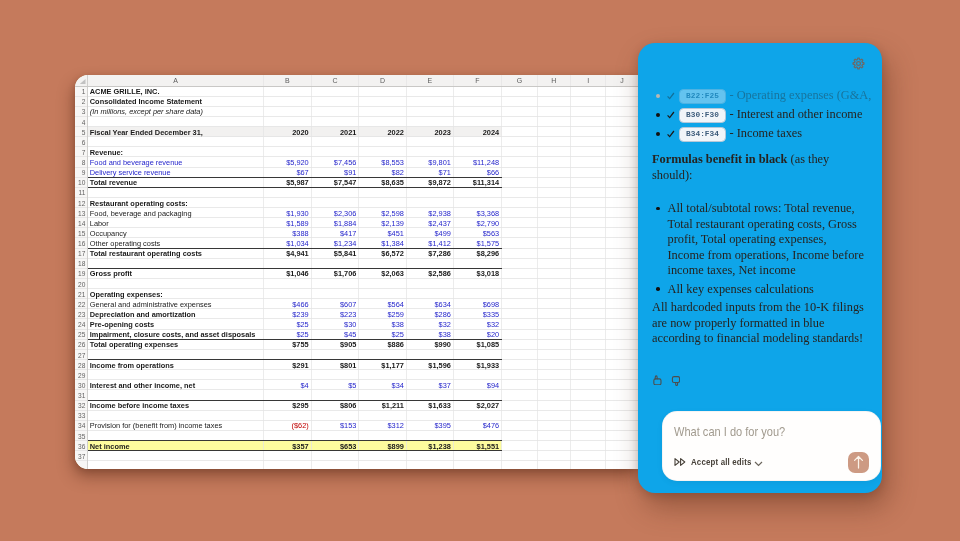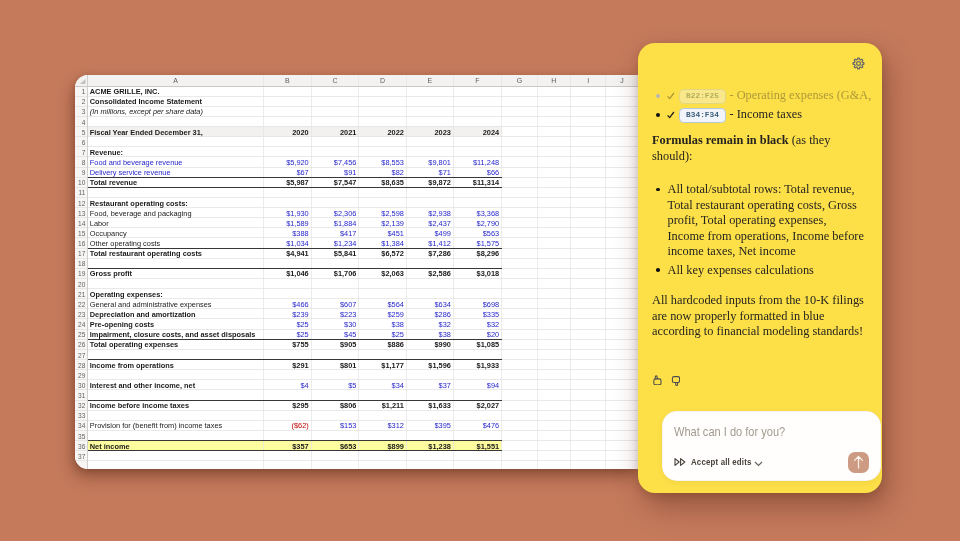--- a/index.html
+++ b/index.html
@@ -1,40 +1,40 @@
 <!DOCTYPE html>
 <html><head><meta charset="utf-8"><style>
 * { margin:0; padding:0; box-sizing:border-box; }
 html,body { width:960px; height:541px; overflow:hidden; }
 body { background:#c57a5c; position:relative; font-family:"Liberation Sans", sans-serif; }
 #sheet { position:absolute; left:75.0px; top:75.0px; width:563.3px; height:394.0px;
   border-radius:13px 0 0 13px; overflow:hidden; background:#a16207;
   box-shadow: -2px 8px 16px rgba(86,40,22,.46), 0 2px 6px rgba(86,40,22,.26); }
 #panel { position:absolute; left:638px; top:43px; width:244px; height:450px;
-  background:#fde047; border-radius:17px;
+  background:#0ea5e9; border-radius:17px;
   box-shadow: 6px 14px 28px rgba(88,42,24,.42), 0 3px 8px rgba(88,42,24,.22); }
 .gear { position:absolute; top:13.3px; right:16.2px; }
 .content { position:absolute; left:14px; top:43.3px; width:218px; color:#262320;
   font-family:"Liberation Serif", serif; font-size:12.35px; line-height:15.5px; }
 ul.checks { list-style:none; }
 ul.checks li { position:relative; padding-left:15px; line-height:19px; }
 ul.checks li::before { content:""; position:absolute; left:3.8px; top:7.6px; width:4px; height:4px; border-radius:50%; background:#111; }
 ul.checks li.fade1::before { background:#bab7b1; }
 .chip { display:inline-block; font-family:"Liberation Mono", monospace; font-size:7.8px; font-weight:bold;
   color:#3e5d7c; background:#f1f5f9; border:1px solid #b7c8d8; border-radius:4.5px;
   padding:1.5px 6.5px; margin:0; vertical-align:1.5px; line-height:9.5px; }
 .ck { margin-right:1px; position:relative; top:0.5px; }
 .fadespan { opacity:0.38; white-space:nowrap; }
 ul.checks li { white-space:nowrap; }
 ul.checks li br+span, ul.checks li > span:last-child { white-space:normal; }
 p.hdr { margin-top:9px; }
 ul.plain { list-style:none; margin-top:18px; }
 ul.plain li { position:relative; padding-left:15.5px; margin-bottom:3px; }
 ul.plain li::before { content:""; position:absolute; left:4px; top:5.6px; width:3.6px; height:3.6px; border-radius:50%; background:#111; }
-p.last { margin-top:15px; }
+p.last { margin-top:3px; }
 .thumbs { position:absolute; left:14.5px; top:331.5px; display:flex; gap:9px; }
 .inputcard { position:absolute; left:24px; top:368px; width:219px; height:70px; background:#fffefd;
   border-radius:15px; border:1px solid rgba(0,0,0,.04); box-shadow:0 2px 6px rgba(0,0,0,.05); }
 .ph { position:absolute; left:11px; top:12.2px; font-size:13px; color:#a19a8e;
   display:inline-block; transform:scaleX(0.85); transform-origin:left; }
 .acceptrow { position:absolute; left:11px; bottom:13px; display:flex; align-items:flex-end; }
 .acceptrow .txt { font-size:9.5px; font-weight:bold; color:#474139; letter-spacing:.2px;
   display:inline-block; transform:scaleX(0.83); transform-origin:left; margin-left:4px; width:60px; white-space:nowrap; overflow:visible; }
 .send { position:absolute; right:11px; bottom:7px; width:21.5px; height:21.5px; border-radius:7px;
   background:#cd9a83; display:flex; align-items:center; justify-content:center; }
@@ -287,23 +287,26 @@
       <path d="M 12.95 7.50 L 12.95 7.64 L 12.94 7.79 L 12.93 7.93 L 12.92 8.07 L 12.90 8.21 L 12.70 8.32 L 12.34 8.40 L 11.93 8.44 L 11.57 8.48 L 11.37 8.54 L 11.34 8.64 L 11.30 8.74 L 11.27 8.84 L 11.23 8.93 L 11.20 9.03 L 11.15 9.13 L 11.11 9.22 L 11.06 9.32 L 11.02 9.41 L 10.97 9.50 L 11.07 9.69 L 11.30 9.96 L 11.56 10.29 L 11.76 10.60 L 11.82 10.81 L 11.74 10.93 L 11.64 11.04 L 11.55 11.15 L 11.45 11.25 L 11.35 11.35 L 11.25 11.45 L 11.15 11.55 L 11.04 11.64 L 10.93 11.74 L 10.81 11.82 L 10.60 11.76 L 10.29 11.56 L 9.96 11.30 L 9.69 11.07 L 9.50 10.97 L 9.41 11.02 L 9.32 11.06 L 9.22 11.11 L 9.13 11.15 L 9.03 11.20 L 8.93 11.23 L 8.84 11.27 L 8.74 11.30 L 8.64 11.34 L 8.54 11.37 L 8.48 11.57 L 8.44 11.93 L 8.40 12.34 L 8.32 12.70 L 8.21 12.90 L 8.07 12.92 L 7.93 12.93 L 7.79 12.94 L 7.64 12.95 L 7.50 12.95 L 7.36 12.95 L 7.21 12.94 L 7.07 12.93 L 6.93 12.92 L 6.79 12.90 L 6.68 12.70 L 6.60 12.34 L 6.56 11.93 L 6.52 11.57 L 6.46 11.37 L 6.36 11.34 L 6.26 11.30 L 6.16 11.27 L 6.07 11.23 L 5.97 11.20 L 5.87 11.15 L 5.78 11.11 L 5.68 11.06 L 5.59 11.02 L 5.50 10.97 L 5.31 11.07 L 5.04 11.30 L 4.71 11.56 L 4.40 11.76 L 4.19 11.82 L 4.07 11.74 L 3.96 11.64 L 3.85 11.55 L 3.75 11.45 L 3.65 11.35 L 3.55 11.25 L 3.45 11.15 L 3.36 11.04 L 3.26 10.93 L 3.18 10.81 L 3.24 10.60 L 3.44 10.29 L 3.70 9.96 L 3.93 9.69 L 4.03 9.50 L 3.98 9.41 L 3.94 9.32 L 3.89 9.22 L 3.85 9.13 L 3.80 9.03 L 3.77 8.93 L 3.73 8.84 L 3.70 8.74 L 3.66 8.64 L 3.63 8.54 L 3.43 8.48 L 3.07 8.44 L 2.66 8.40 L 2.30 8.32 L 2.10 8.21 L 2.08 8.07 L 2.07 7.93 L 2.06 7.79 L 2.05 7.64 L 2.05 7.50 L 2.05 7.36 L 2.06 7.21 L 2.07 7.07 L 2.08 6.93 L 2.10 6.79 L 2.30 6.68 L 2.66 6.60 L 3.07 6.56 L 3.43 6.52 L 3.63 6.46 L 3.66 6.36 L 3.70 6.26 L 3.73 6.16 L 3.77 6.07 L 3.80 5.97 L 3.85 5.87 L 3.89 5.78 L 3.94 5.68 L 3.98 5.59 L 4.03 5.50 L 3.93 5.31 L 3.70 5.04 L 3.44 4.71 L 3.24 4.40 L 3.18 4.19 L 3.26 4.07 L 3.36 3.96 L 3.45 3.85 L 3.55 3.75 L 3.65 3.65 L 3.75 3.55 L 3.85 3.45 L 3.96 3.36 L 4.07 3.26 L 4.19 3.18 L 4.40 3.24 L 4.71 3.44 L 5.04 3.70 L 5.31 3.93 L 5.50 4.03 L 5.59 3.98 L 5.68 3.94 L 5.78 3.89 L 5.87 3.85 L 5.97 3.80 L 6.07 3.77 L 6.16 3.73 L 6.26 3.70 L 6.36 3.66 L 6.46 3.63 L 6.52 3.43 L 6.56 3.07 L 6.60 2.66 L 6.68 2.30 L 6.79 2.10 L 6.93 2.08 L 7.07 2.07 L 7.21 2.06 L 7.36 2.05 L 7.50 2.05 L 7.64 2.05 L 7.79 2.06 L 7.93 2.07 L 8.07 2.08 L 8.21 2.10 L 8.32 2.30 L 8.40 2.66 L 8.44 3.07 L 8.48 3.43 L 8.54 3.63 L 8.64 3.66 L 8.74 3.70 L 8.84 3.73 L 8.93 3.77 L 9.03 3.80 L 9.13 3.85 L 9.22 3.89 L 9.32 3.94 L 9.41 3.98 L 9.50 4.03 L 9.69 3.93 L 9.96 3.70 L 10.29 3.44 L 10.60 3.24 L 10.81 3.18 L 10.93 3.26 L 11.04 3.36 L 11.15 3.45 L 11.25 3.55 L 11.35 3.65 L 11.45 3.75 L 11.55 3.85 L 11.64 3.96 L 11.74 4.07 L 11.82 4.19 L 11.76 4.40 L 11.56 4.71 L 11.30 5.04 L 11.07 5.31 L 10.97 5.50 L 11.02 5.59 L 11.06 5.68 L 11.11 5.78 L 11.15 5.87 L 11.20 5.97 L 11.23 6.07 L 11.27 6.16 L 11.30 6.26 L 11.34 6.36 L 11.37 6.46 L 11.57 6.52 L 11.93 6.56 L 12.34 6.60 L 12.70 6.68 L 12.90 6.79 L 12.92 6.93 L 12.93 7.07 L 12.94 7.21 L 12.95 7.36 L 12.95 7.50 Z"></path>
       <circle cx="7.5" cy="7.5" r="1.9"></circle>
     </svg>
   <div class="content">
     <ul class="checks">
       <li class="fade1"><span class="fadespan"><svg class="ck" width="7.5" height="8" viewBox="0 0 9 9">
               <path d="M0.7 5.0 L3.2 7.6 L8.3 0.9" fill="none" stroke="#1a1a1a" stroke-width="1.5"></path>
             </svg> <span class="chip">B22:F25</span> - Operating expenses (G&amp;A,</span><br></li>
       <li><svg class="ck" width="7.5" height="8" viewBox="0 0 9 9">
             <path d="M0.7 5.0 L3.2 7.6 L8.3 0.9" fill="none" stroke="#1a1a1a" stroke-width="1.5"></path>
+          </svg> <span class="chip">B30:F30</span> - Interest and other income</li>
+      <li><svg class="ck" width="7.5" height="8" viewBox="0 0 9 9">
+            <path d="M0.7 5.0 L3.2 7.6 L8.3 0.9" fill="none" stroke="#1a1a1a" stroke-width="1.5"></path>
           </svg> <span class="chip">B34:F34</span> - Income taxes</li>
     </ul>
-    <p class="hdr"><b>Formulas remain in black</b> (as they<br>should):</p>
+    <p class="hdr"><b>Formulas benefit in black</b> (as they<br>should):</p>
     <ul class="plain">
       <li>All total/subtotal rows: Total revenue,<br>Total restaurant operating costs, Gross<br>profit, Total operating expenses,<br>Income from operations, Income before<br>income taxes, Net income</li>
       <li>All key expenses calculations</li>
     </ul>
     <p class="last">All hardcoded inputs from the 10-K filings<br>are now properly formatted in blue<br>according to financial modeling standards!</p>
   </div>
   <div class="thumbs">
       <svg width="9.4" height="10.8" viewBox="0 0 10 11.5" fill="none" stroke="#4d4d4d" stroke-width="1.15" stroke-linejoin="round" stroke-linecap="round">
         <path d="M2.4 4.1 V2.3 Q2.4 0.9 3.4 0.9 Q4.4 0.9 4.4 2.3 V4.1"></path>
         <rect x="0.9" y="4.1" width="7.6" height="6.3" rx="1.7"></rect>

